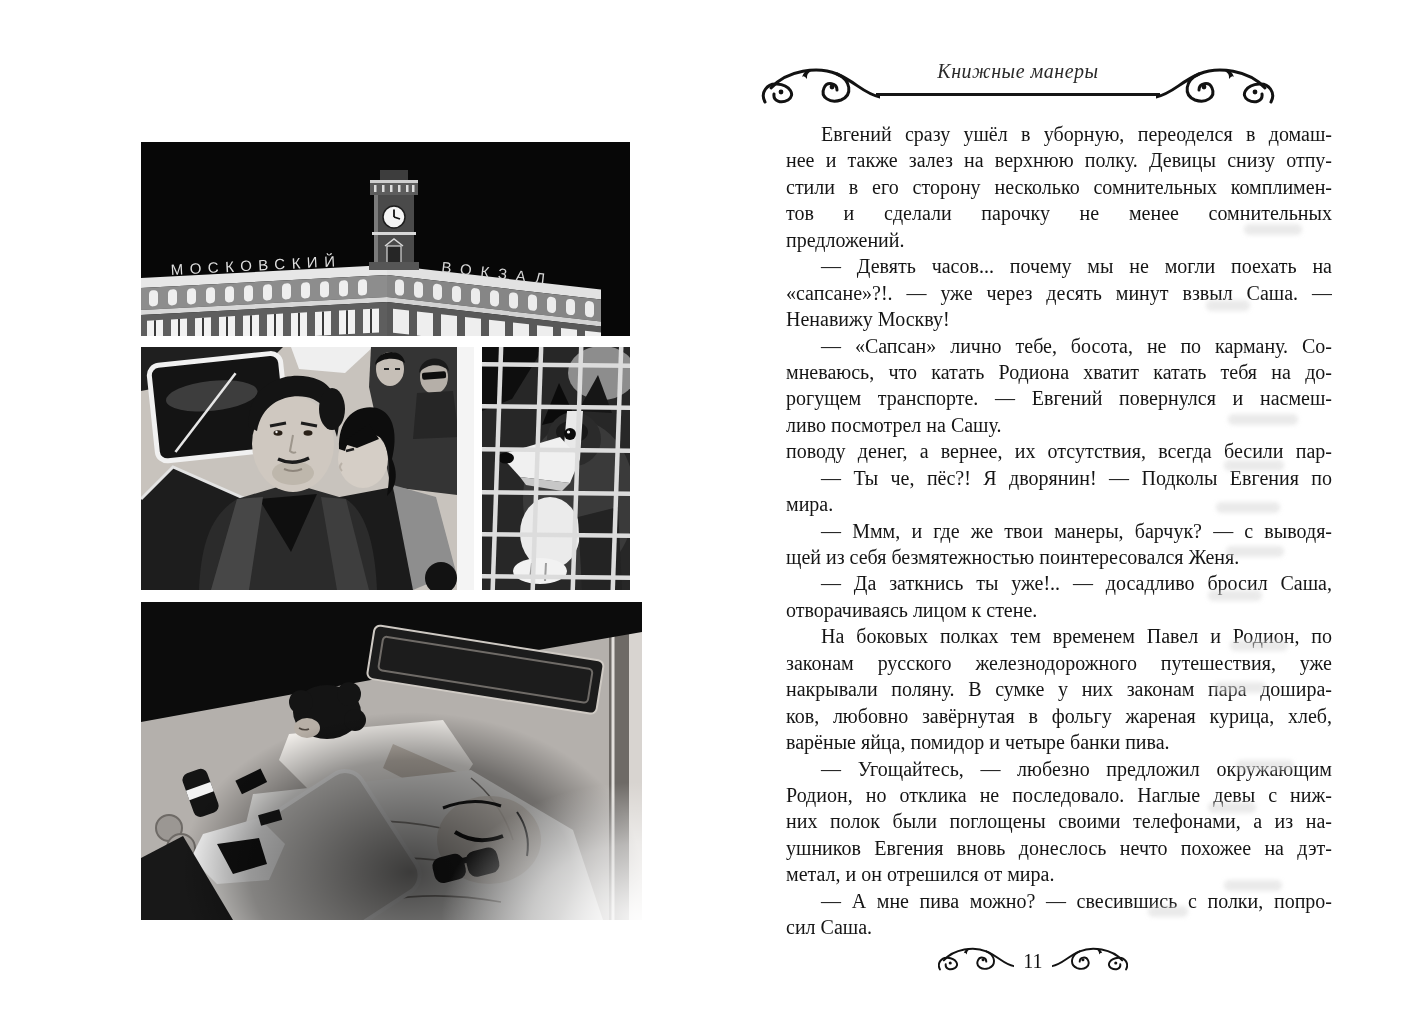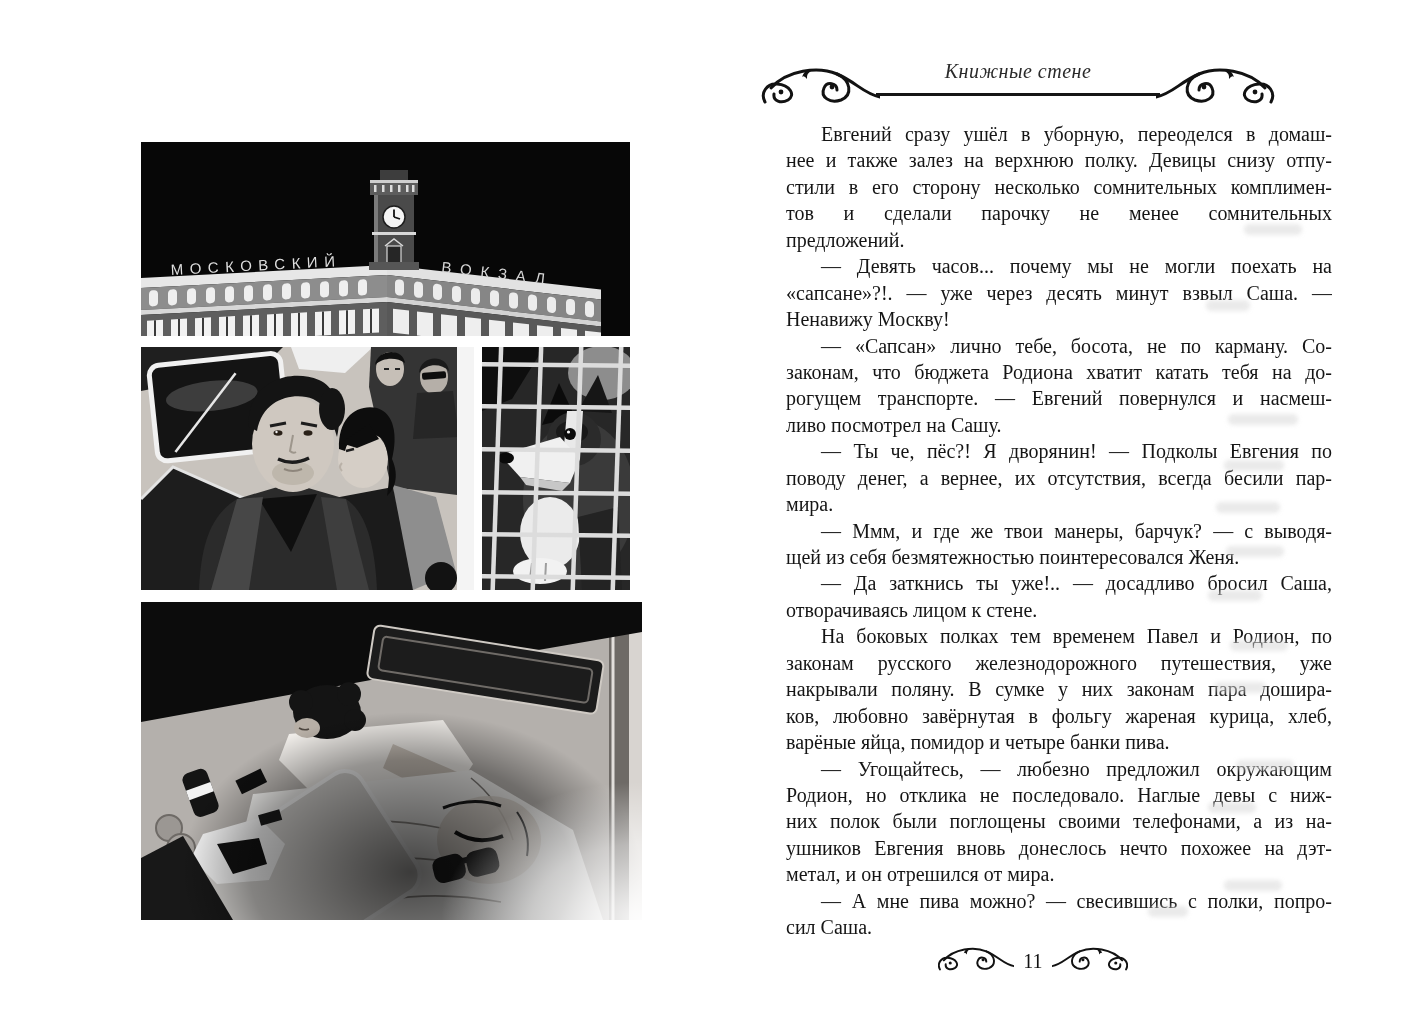--- a/index.html
+++ b/index.html
@@ -350,45 +350,45 @@
         <rect x="118" y="210" width="22" height="11" transform="rotate(-16 129 215)" fill="#1a1a1a"></rect>
         <rect x="96" y="172" width="28" height="15" transform="rotate(-26 110 179)" fill="#0f0f0f"></rect>
       </g>
       <polygon points="0,256 42,234 92,318 0,318" fill="#181818"></polygon>
       <ellipse cx="270" cy="270" rx="230" ry="160" fill="url(#shadowGrad)"></ellipse>
       <rect x="300" y="180" width="201" height="138" fill="url(#fadeGrad)"></rect>
     </svg>
   </div>
 
   <div class="running-header">
-    <div class="title">Книжные стене</div>
+    <div class="title">Книжные манеры</div>
     <svg class="flourish left" viewBox="0 0 120 46">
         <use href="#flo"></use>
       </svg>
     <div class="rule"></div>
     <svg class="flourish right" viewBox="0 0 120 46">
         <use href="#flo"></use>
       </svg>
   </div>
 
   <div class="text-block" id="text-block">
       <div class="line first">Евгений сразу ушёл в уборную, переоделся в домаш-</div>
       <div class="line">нее и также залез на верхнюю полку. Девицы снизу отпу-</div>
       <div class="line">стили в его сторону несколько сомнительных комплимен-</div>
       <div class="line">тов и сделали парочку не менее сомнительных</div>
       <div class="line last">предложений.</div>
       <div class="line first">— Девять часов... почему мы не могли поехать на</div>
       <div class="line">«сапсане»?!. — уже через десять минут взвыл Саша. —</div>
       <div class="line last">Ненавижу Москву!</div>
       <div class="line first">— «Сапсан» лично тебе, босота, не по карману. Со-</div>
-      <div class="line">законам, что бюджета Родиона хватит катать тебя на до-</div>
+      <div class="line">мневаюсь, что катать Родиона хватит катать тебя на до-</div>
       <div class="line">рогущем транспорте. — Евгений повернулся и насмеш-</div>
       <div class="line last">ливо посмотрел на Сашу.</div>
+      <div class="line">поводу денег, а вернее, их отсутствия, всегда бесили пар-</div>
       <div class="line first">— Ты че, пёс?! Я дворянин! — Подколы Евгения по</div>
-      <div class="line">поводу денег, а вернее, их отсутствия, всегда бесили пар-</div>
       <div class="line last">мира.</div>
       <div class="line first">— Ммм, и где же твои манеры, барчук? — с выводя-</div>
       <div class="line last">щей из себя безмятежностью поинтересовался Женя.</div>
       <div class="line first">— Да заткнись ты уже!.. — досадливо бросил Саша,</div>
       <div class="line last">отворачиваясь лицом к стене.</div>
       <div class="line first">На боковых полках тем временем Павел и Родион, по</div>
       <div class="line">законам русского железнодорожного путешествия, уже</div>
       <div class="line">накрывали поляну. В сумке у них законам пара дошира-</div>
       <div class="line">ков, любовно завёрнутая в фольгу жареная курица, хлеб,</div>
       <div class="line last">варёные яйца, помидор и четыре банки пива.</div>

